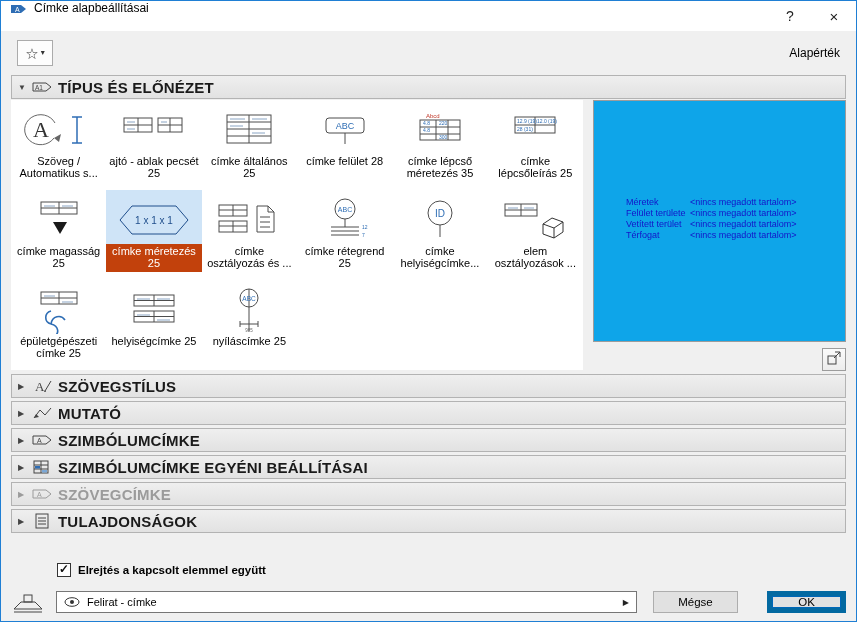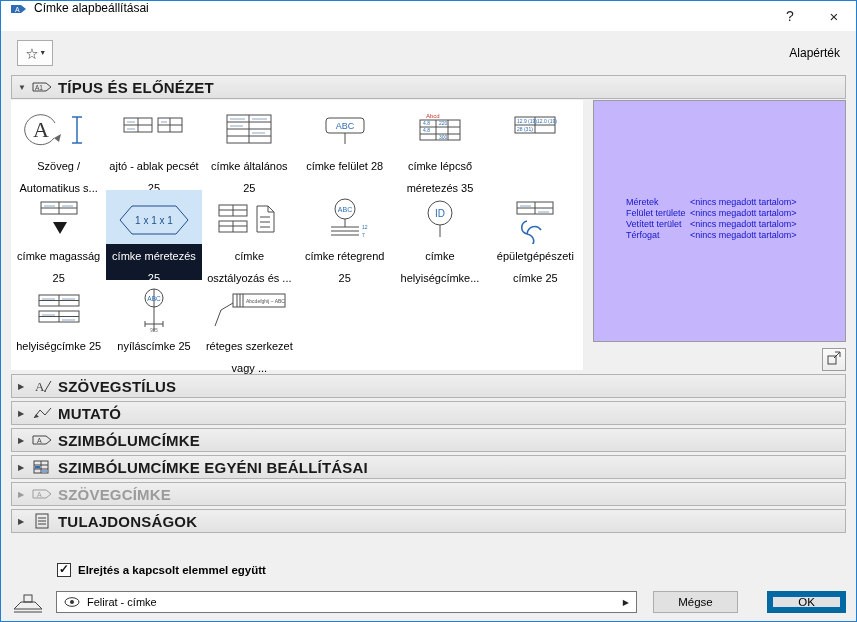--- a/index.html
+++ b/index.html
@@ -31,26 +31,26 @@
   .sec-icon{width:26px;display:inline-flex;align-items:center;}
   .sec-label{font-size:15px;font-weight:bold;color:#1a1a1a;letter-spacing:.2px;}
   .section-header.disabled .sec-label{color:#9b9b9b;}
   .section-header.disabled .sec-arrow{color:#9b9b9b;}
   .section-header.disabled{cursor:default;}
   
   .section-content{display:flex;margin:1px 10px 0 10px;}
   .grid{width:572px;height:270px;background:#fff;display:grid;grid-template-columns:repeat(6,1fr);grid-auto-rows:90px;}
   .cell{display:flex;flex-direction:column;align-items:center;cursor:pointer;}
   .icon-area{width:100%;height:54px;display:flex;align-items:center;justify-content:center;padding-top:6px;}
-  .caption{width:100%;min-height:28px;font-size:11px;line-height:22px;text-align:center;color:#000;padding:1px 3px;}
+  .caption{width:100%;min-height:28px;font-size:11px;line-height:12px;text-align:center;color:#000;padding:1px 3px;}
   .cell.selected .icon-area{background:#cfe4f7;}
-  .cell.selected .caption{background:#0f172a;color:#fff;}
+  .cell.selected .caption{background:#c2410c;color:#fff;}
   
   .preview-col{margin-left:10px;flex:1;display:flex;flex-direction:column;}
-  .preview{height:242px;border:1px solid #9c9c9c;background:#c4b5fd;position:relative;}
+  .preview{height:242px;border:1px solid #9c9c9c;background:#0ea5e9;position:relative;}
   .pv-text{position:absolute;left:32px;top:96px;}
   .pv-row{font-size:9px;line-height:11px;color:#1414c8;white-space:nowrap;}
   .pv-name{display:inline-block;width:64px;}
   .preview-btn{align-self:flex-end;margin-top:6px;width:24px;height:23px;background:linear-gradient(#fbfbfb,#ececec);border:1px solid #9c9c9c;display:flex;align-items:center;justify-content:center;cursor:pointer;}
   
   .stack{margin-top:3px;}
   
   .checkbox-row{display:flex;align-items:center;gap:7px;margin:30px 0 0 56px;}
   .checkbox{width:14px;height:14px;background:#fff;border:1px solid #333;display:flex;align-items:center;justify-content:center;cursor:pointer;}
   .checkbox .mark{font-size:12px;font-weight:bold;color:#111;line-height:1;margin-top:-2px;}
@@ -205,20 +205,21 @@
               <line x1="22" y1="19" x2="62" y2="19"></line>
                 <line x1="42" y1="11" x2="42" y2="27"></line>
             </g>
             <g font-size="5" fill="#2e6db4">
                 <text x="24" y="17">12.9 (19)</text>
                 <text x="44" y="17">12.0 (19)</text>
                 <text x="24" y="25">28 (31)</text>
               </g>
           </svg>
         </div>
+        <div class="caption">címke lépcsőleírás 25</div>
       </div>
 
       <div class="cell">
         <div class="icon-area">
           <svg viewBox="0 0 84 48" width="84" height="48">
             <g fill="none" stroke="#4d4d4d">
               <rect x="24" y="6" width="36" height="12"></rect>
                 <line x1="24" y1="12" x2="60" y2="12"></line>
                 <line x1="42" y1="6" x2="42" y2="18"></line>
             </g>
@@ -287,20 +288,41 @@
         <div class="icon-area">
           <svg viewBox="0 0 84 48" width="84" height="48">
             <circle cx="42" cy="17" r="12" fill="none" stroke="#4d4d4d"></circle>
             <text x="42" y="21" font-size="10" fill="#2e6db4" text-anchor="middle">ID</text>
             <line x1="42" y1="29" x2="42" y2="41" stroke="#4d4d4d"></line>
           </svg>
         </div>
         <div class="caption">címke helyiségcímke...</div>
       </div>
 
+      <div class="cell">
+        <div class="icon-area">
+          <svg viewBox="0 0 84 48" width="84" height="48">
+            <g fill="none" stroke="#4d4d4d">
+              <rect x="12" y="8" width="32" height="12"></rect>
+                <line x1="12" y1="14" x2="44" y2="14"></line>
+                <line x1="28" y1="8" x2="28" y2="20"></line>
+            </g>
+            <g stroke="#8aa5c4">
+                <line x1="15" y1="12" x2="25" y2="12"></line>
+                <line x1="31" y1="12" x2="41" y2="12"></line>
+              </g>
+            <g fill="none" stroke="#333">
+              <path d="M50 28 l9 -6 11 4 0 10 -9 6 -11 -4 z"></path>
+              <path d="M50 28 l11 4 9 -6"></path>
+              <line x1="61" y1="32" x2="61" y2="42"></line>
+            </g>
+          </svg>
+        </div>
+        <div class="caption">elem osztályozások ...</div>
+      </div>
 
       <div class="cell">
         <div class="icon-area">
           <svg viewBox="0 0 84 48" width="84" height="48">
             <g fill="none" stroke="#4d4d4d">
               <rect x="24" y="6" width="36" height="12"></rect>
                 <line x1="24" y1="12" x2="60" y2="12"></line>
                 <line x1="42" y1="6" x2="42" y2="18"></line>
             </g>
             <g stroke="#8aa5c4">
@@ -349,35 +371,20 @@
                 <line x1="33" y1="38" x2="51" y2="38"></line>
                 <line x1="33" y1="35" x2="33" y2="41"></line>
                 <line x1="51" y1="35" x2="51" y2="41"></line>
               </g>
             <text x="42" y="45.5" font-size="4.5" fill="#666" text-anchor="middle">985</text>
           </svg>
         </div>
         <div class="caption">nyíláscímke 25</div>
       </div>
 
-      <div class="cell">
-        <div class="icon-area">
-          <svg viewBox="0 0 84 48" width="84" height="48">
-            <rect x="26" y="8" width="52" height="13" fill="none" stroke="#4d4d4d"></rect>
-            <g stroke="#4d4d4d">
-                <line x1="30" y1="8" x2="30" y2="21"></line>
-                <line x1="33" y1="8" x2="33" y2="21"></line>
-                <line x1="36" y1="8" x2="36" y2="21"></line>
-              </g>
-            <text x="39" y="17" font-size="5" fill="#555">Abcdefghij – ABC</text>
-            <path d="M26 17 L14 24 L8 40" fill="none" stroke="#4d4d4d"></path>
-          </svg>
-        </div>
-        <div class="caption">réteges szerkezet vagy ...</div>
-      </div>
 
     </div>
 
     <div class="preview-col">
       <div class="preview">
         <div class="pv-text">
           <div class="pv-row">
             <span class="pv-name">Méretek</span><span class="pv-val">&lt;nincs megadott tartalom&gt;</span>
           </div>
           <div class="pv-row">

